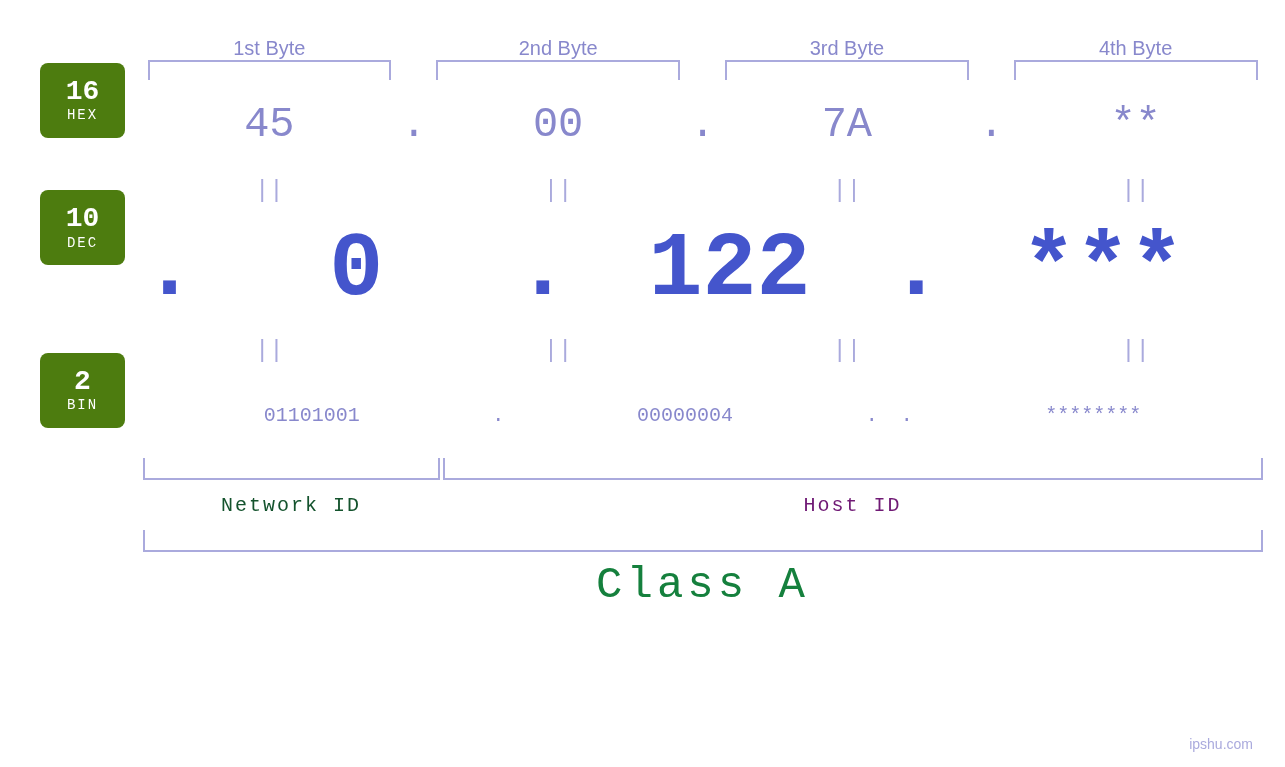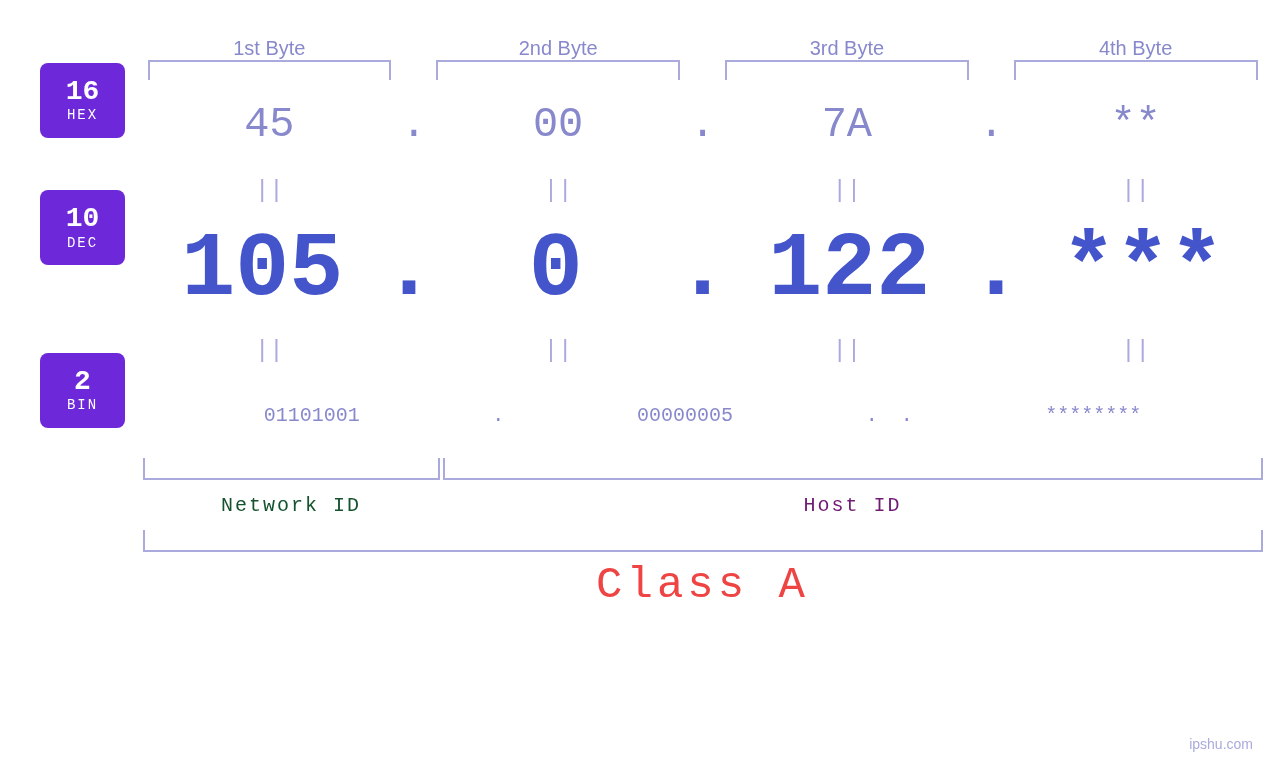--- a/index.html
+++ b/index.html
@@ -20,21 +20,21 @@
       display: flex;
       flex-direction: column;
       align-items: center;
       justify-content: flex-start;
       padding-top: 20px;
     }
 
     .base-badge {
       width: 85px;
       height: 75px;
-      background: #6d28d9;
+      background: #4d7c0f;
       border-radius: 8px;
       display: flex;
       flex-direction: column;
       align-items: center;
       justify-content: center;
       color: white;
       margin-bottom: 0;
     }
 
     .base-badge .base-num {
@@ -230,21 +230,21 @@
     .bin-dot-cell {
       flex: 0 0 35px;
       text-align: center;
       font-size: 20px;
       color: #8888cc;
     }
 
     .class-name-row {
       text-align: center;
       font-size: 44px;
-      color: #ef4444;
+      color: #15803d;
       letter-spacing: 4px;
       margin-top: 8px;
       font-family: 'Courier New', Courier, monospace;
     }
   </style>
 </head>
 <body>
 
 <div class="container">
 
@@ -331,23 +331,20 @@
         <div class="eq-cell">
           <span>||</span>
         </div>
         <div class="eq-dot-space"></div>
         <div class="eq-cell">
           <span>||</span>
         </div>
       </div>
 
       <div class="dec-row">
-        <div class="dec-val">
-          <span>105</span>
-        </div>
         <div class="dec-dot-cell">.</div>
         <div class="dec-val">
           <span>0</span>
         </div>
         <div class="dec-dot-cell">.</div>
         <div class="dec-val">
           <span>122</span>
         </div>
         <div class="dec-dot-cell">.</div>
         <div class="dec-val">
@@ -374,21 +371,21 @@
       </div>
 
       <div class="bin-row">
         <div class="val-cell">
           <span class="bin-val">01101001</span>
         </div>
         <div class="dot-cell">
           <span class="bin-dot-cell" style="font-size:20px;color:#8888cc;">.</span>
         </div>
         <div class="val-cell">
-          <span class="bin-val">00000005</span>
+          <span class="bin-val">00000004</span>
         </div>
         <div class="dot-cell">
           <span class="bin-dot-cell" style="font-size:20px;color:#8888cc;">.</span>
         </div>
         <div class="dot-cell">
           <span class="bin-dot-cell" style="font-size:20px;color:#8888cc;">.</span>
         </div>
         <div class="val-cell">
           <span class="bin-val">********</span>
         </div>

